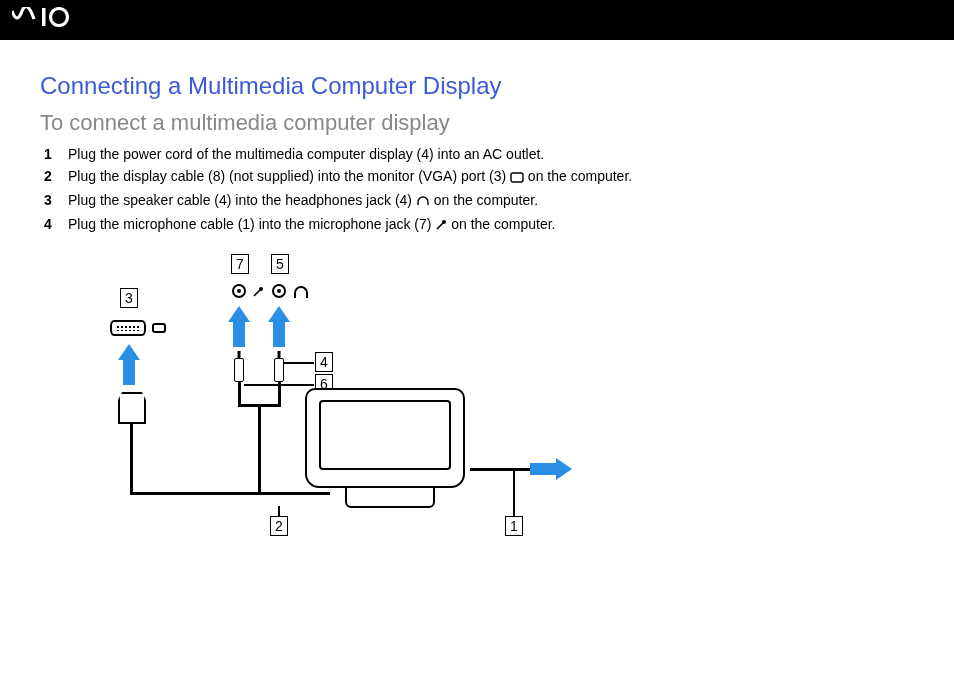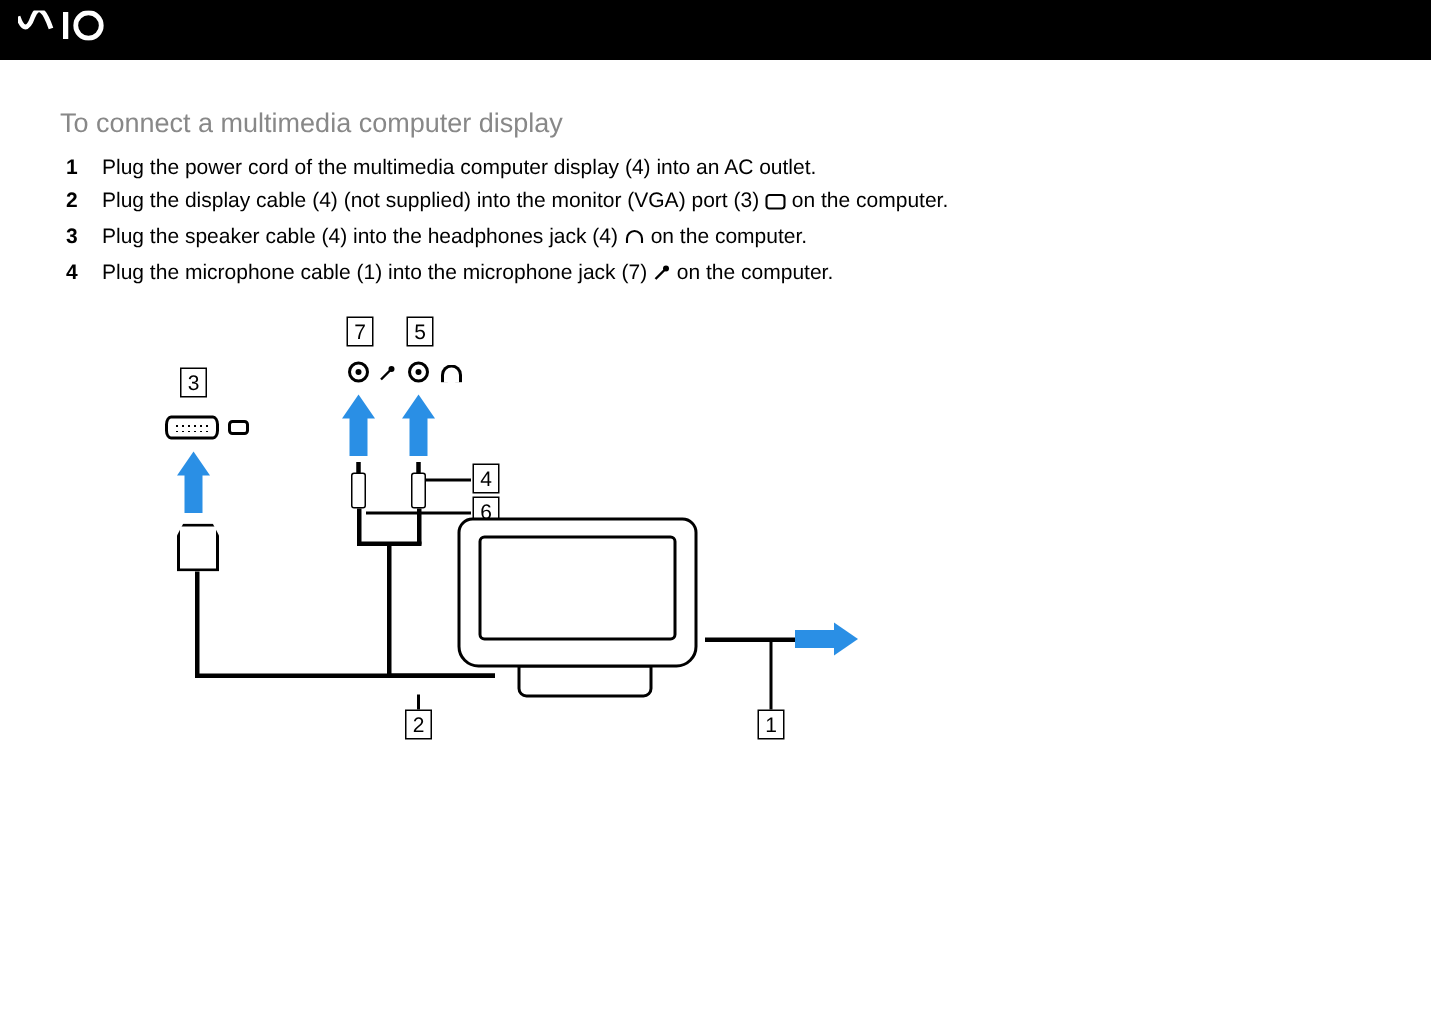--- a/index.html
+++ b/index.html
@@ -68,21 +68,21 @@
     margin: 0 0 10px 0;
   }
   .intro {
     font-size: 14px;
     margin: 0 0 18px 0;
     color: #000;
   }
   h2 {
     color: #888;
     font-weight: normal;
-    font-size: 18px;
+    font-size: 22px;
     margin: 0 0 10px 0;
   }
   ol.steps {
     margin: 0 0 14px 0;
     padding: 0 0 0 28px;
     counter-reset: step;
     list-style: none;
   }
   ol.steps li {
     font-size: 14px;
@@ -270,28 +270,29 @@
   <div class="logo">
     <svg width="74" height="20" viewBox="0 0 74 20">
       <path d="M0 4 Q 5 18 10 4 Q 15 -8 22 12" stroke="#fff" stroke-width="3.2" fill="none"></path>
       <rect x="30" y="1" width="3.5" height="18" fill="#fff"></rect>
       <circle cx="47" cy="10" r="8.5" stroke="#fff" stroke-width="3.2" fill="none"></circle>
     </svg>
   </div>
 </div>
 
 <div class="content">
+  <h1>Connecting a Multimedia Computer Display</h1>
   <h2>To connect a multimedia computer display</h2>
 
   <ol class="steps">
     <li>
       <span>Plug the power cord of the multimedia computer display (4) into an AC outlet.</span>
     </li>
     <li>
-      <span>Plug the display cable (4) (not supplied) into the monitor (VGA) port (3) </span><span class="inline-icon"><svg width="14" height="11">
+      <span>Plug the display cable (8) (not supplied) into the monitor (VGA) port (3) </span><span class="inline-icon"><svg width="14" height="11">
             <rect x="1" y="1" width="12" height="9" rx="2" fill="none" stroke="#000" stroke-width="1.4"></rect>
           </svg></span><span> on the computer.</span>
     </li>
     <li>
       <span>Plug the speaker cable (4) into the headphones jack (4) </span><span class="inline-icon"><svg width="14" height="12">
             <path d="M2 10 V7 a5 5 0 0 1 10 0 V10" fill="none" stroke="#000" stroke-width="1.4"></path>
           </svg></span><span> on the computer.</span>
     </li>
     <li>
       <span>Plug the microphone cable (1) into the microphone jack (7) </span><span class="inline-icon"><svg width="12" height="12">

